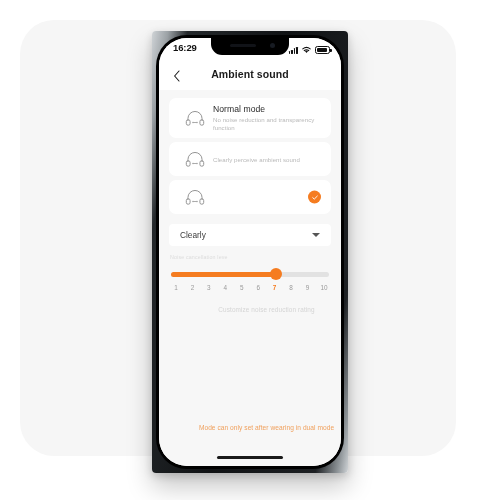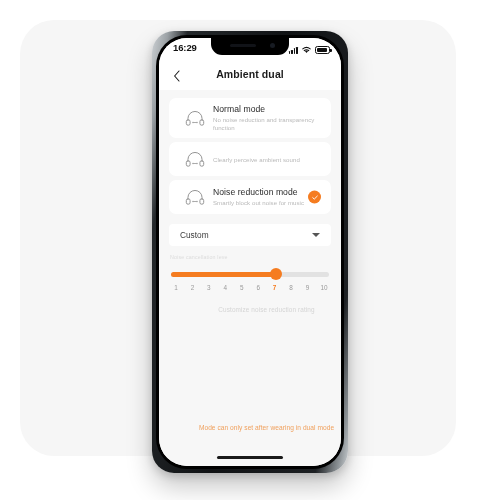--- a/index.html
+++ b/index.html
@@ -33,21 +33,21 @@
     border-radius: 34px;
   }
 
   
   #phone {
     position: absolute;
     left: 152px;
     top: 31px;
     width: 196px;
     height: 442px;
-    border-radius: 22px;
+    border-radius: 4px;
     background: linear-gradient(100deg,#cfd3d6 0%, #9aa0a4 6%, #24282b 13%,
                                 #101214 50%, #1d2023 88%, #8d9397 96%, #cfd3d6 100%);
     box-shadow: 0 14px 26px rgba(0,0,0,0.22), 0 3px 9px rgba(0,0,0,0.16);
     overflow: hidden;
   }
   #bezel {
     position: absolute;
     left: 4px;
     top: 4px;
     width: 188px;
@@ -426,21 +426,21 @@
             </span>
         </div>
       </div>
 
       <div id="navbar">
         <div id="back-btn">
           <svg width="16" height="16" viewBox="0 0 16 16">
             <path d="M10 3 L5.6 8 L10 13" stroke="#1b1b1b" stroke-width="1.1" fill="none" stroke-linecap="round" stroke-linejoin="round"></path>
           </svg>
         </div>
-        <div id="nav-title">Ambient dual</div>
+        <div id="nav-title">Ambient sound</div>
       </div>
 
       <div id="page">
 
         <div class="card" id="card-normal">
           <svg class="hp-icon" viewBox="0 0 24 22">
             <path d="M3.4 14 V11.6 A8.6 8.6 0 0 1 20.6 11.6 V14" stroke="#8e8e8e" stroke-width="1.15" fill="none" stroke-linecap="round"></path>
             <rect x="1.4" y="13.2" width="4.6" height="6.6" rx="2.1" stroke="#8e8e8e" stroke-width="1.15" fill="none"></rect>
             <rect x="18" y="13.2" width="4.6" height="6.6" rx="2.1" stroke="#8e8e8e" stroke-width="1.15" fill="none"></rect>
             <circle cx="9.6" cy="16.5" r="0.85" fill="#8e8e8e"></circle>
@@ -469,33 +469,29 @@
 
         <div class="card" id="card-noise">
           <svg class="hp-icon" viewBox="0 0 24 22">
             <path d="M3.4 14 V11.6 A8.6 8.6 0 0 1 20.6 11.6 V14" stroke="#8e8e8e" stroke-width="1.15" fill="none" stroke-linecap="round"></path>
             <rect x="1.4" y="13.2" width="4.6" height="6.6" rx="2.1" stroke="#8e8e8e" stroke-width="1.15" fill="none"></rect>
             <rect x="18" y="13.2" width="4.6" height="6.6" rx="2.1" stroke="#8e8e8e" stroke-width="1.15" fill="none"></rect>
             <circle cx="9.6" cy="16.5" r="0.85" fill="#8e8e8e"></circle>
             <circle cx="14.4" cy="16.5" r="0.85" fill="#8e8e8e"></circle>
             <path d="M10.8 16.5 H13.2" stroke="#8e8e8e" stroke-width="0.9" stroke-linecap="round"></path>
           </svg>
-          <div class="txt">
-            <div class="title">Noise reduction mode</div>
-            <div class="sub">Smartly block out noise for music</div>
-          </div>
           <div id="check-badge">
             <svg width="8" height="8" viewBox="0 0 10 10">
               <path d="M2.2 5.2 L4.1 7 L7.9 3.2" stroke="#ffffff" stroke-width="1.2" fill="none" stroke-linecap="round" stroke-linejoin="round"></path>
             </svg>
           </div>
         </div>
 
         <div id="dropdown">
-          <div class="label">Custom</div>
+          <div class="label">Clearly</div>
           <div class="chev"></div>
         </div>
 
         <div id="slider-label">Noise cancellation leve</div>
 
         <div id="slider">
           <div id="track"></div>
           <div id="fill" style="width: 105.333px;"></div>
           <div id="thumb" style="left: 105.333px;"></div>
         </div>

